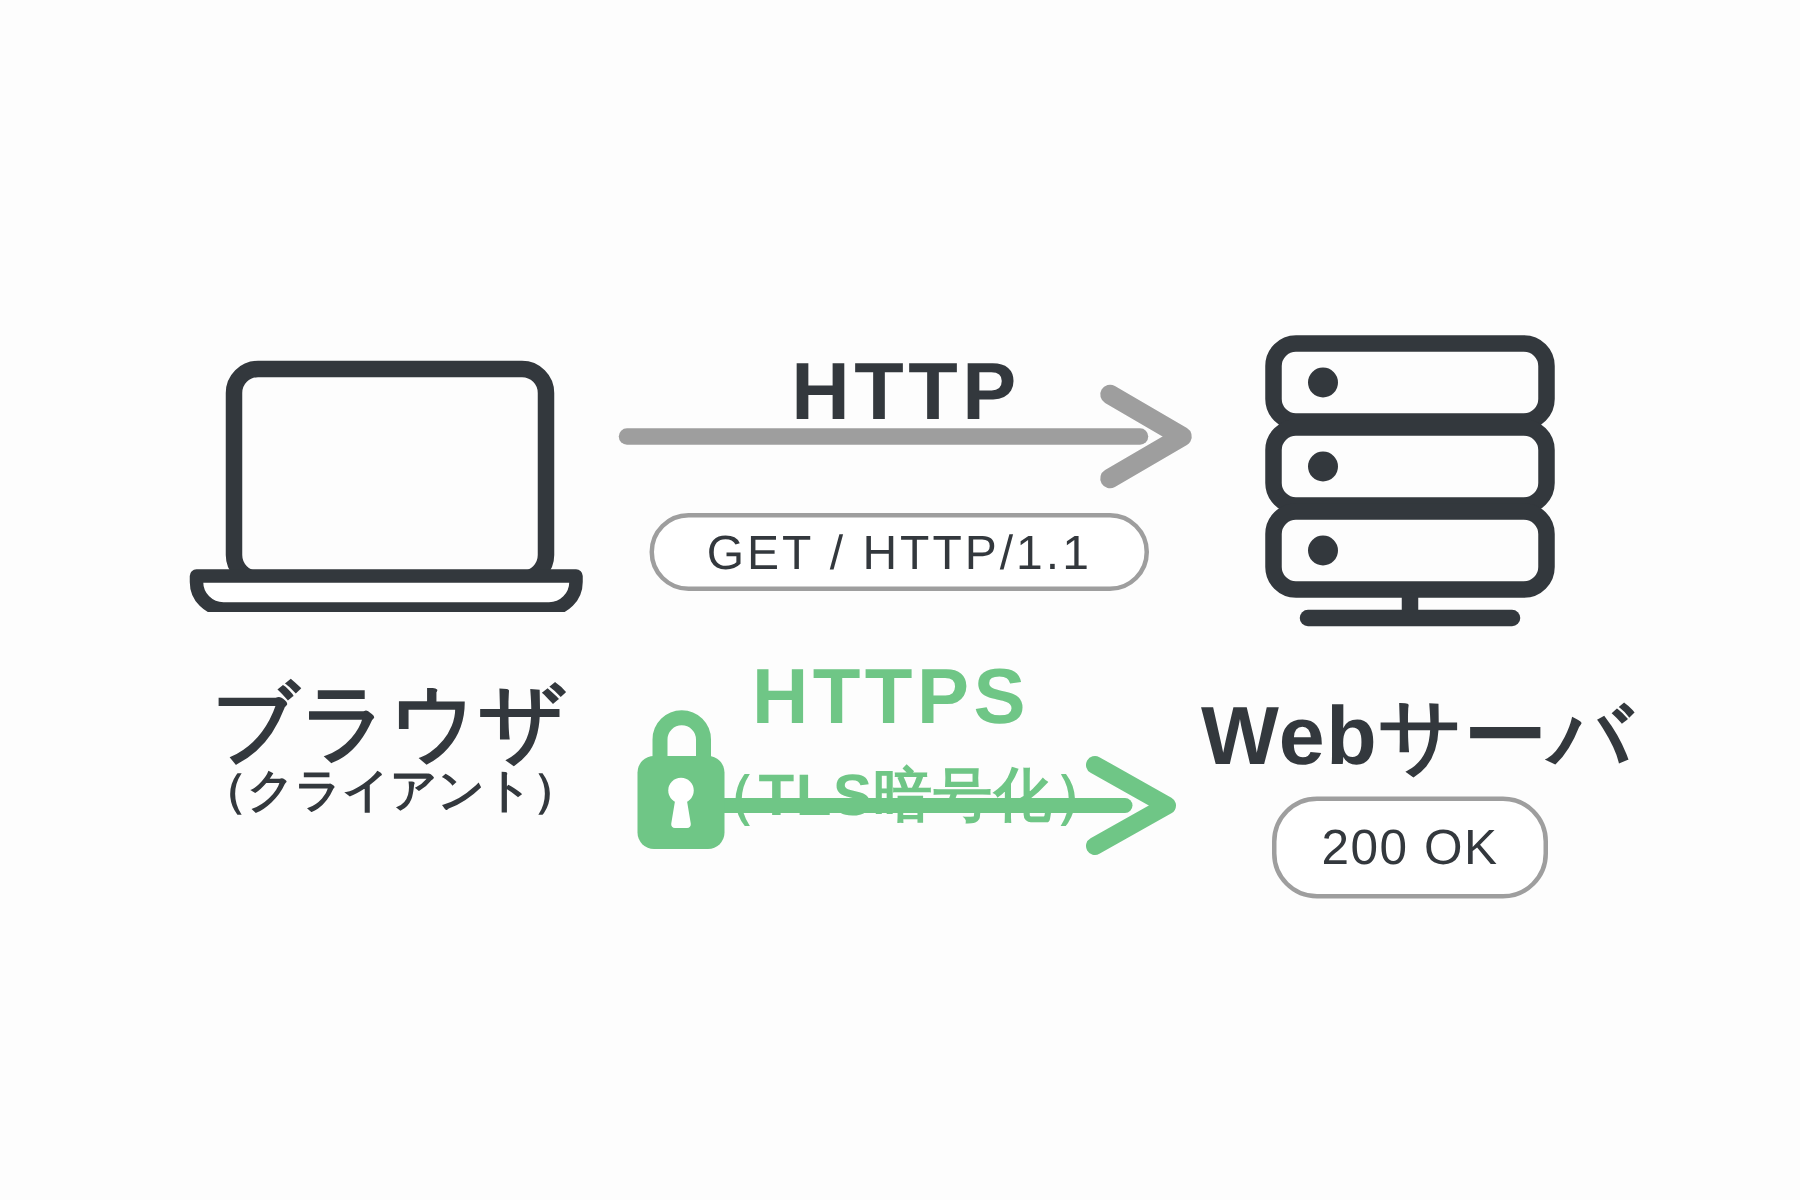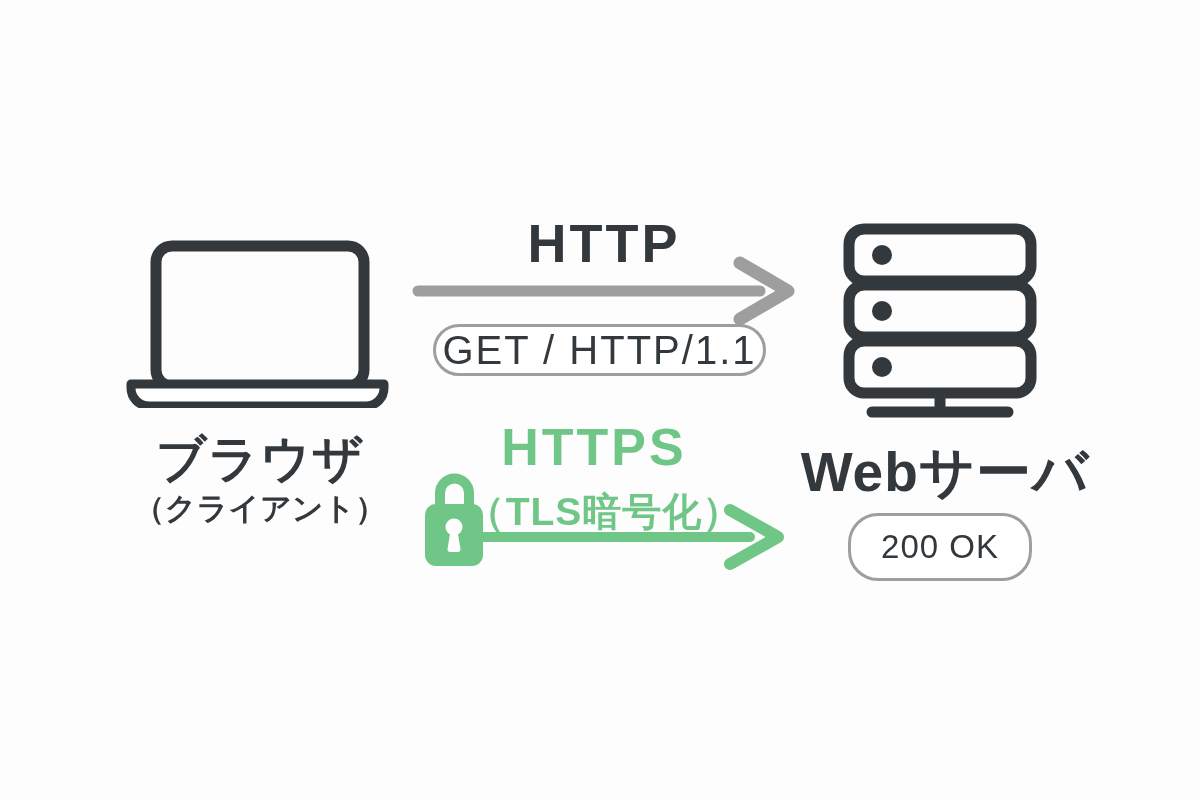--- a/index.html
+++ b/index.html
@@ -8,25 +8,25 @@
     background: var(--background, #fdfdfd);
     font-family: "Liberation Sans", "DejaVu Sans", sans-serif;
     overflow: hidden;
   }
   .canvas {
     position: relative;
     width: 1200px; height: 800px;
     background: var(--background, #fdfdfd);
   }
   .abs { position: absolute; }
-  .center-text { text-align: center; display: flex; align-items: center; justify-content: center; }
+  .center-text { text-align: center; display: flex; align-items: center; justify-content: center; margin-top: 18px; }
 
   .client-label {
     left: 110px; top: 426px; width: 300px;
-    font-size: 50px; font-weight: bold; color: var(--dark);
+    font-size: 57px; font-weight: bold; color: var(--dark);
     letter-spacing: 1px;
   }
   .client-sublabel {
     left: 100px; top: 488px; width: 320px;
     font-size: 31px; font-weight: 700; color: var(--dark);
   }
 
   .http-title {
     left: 408px; top: 212px; width: 392px;
     font-size: 54px; font-weight: bold; color: var(--dark);
@@ -35,21 +35,21 @@
   .pill {
     border: 3px solid var(--gray);
     border-radius: 30px;
     background: #ffffff;
     color: var(--dark);
     font-weight: 500;
     box-sizing: border-box;
   }
   .http-pill {
     left: 433px; top: 324px; width: 333px; height: 52px;
-    font-size: 40px; letter-spacing: 2px;
+    font-size: 32px; letter-spacing: 2px;
   }
   .https-title {
     left: 398px; top: 417px; width: 392px;
     font-size: 52px; font-weight: bold; color: var(--green);
     letter-spacing: 3px;
   }
   .https-subtitle {
     left: 398px; top: 485px; width: 412px;
     font-size: 39px; font-weight: bold; color: var(--green);
     letter-spacing: 1px;

